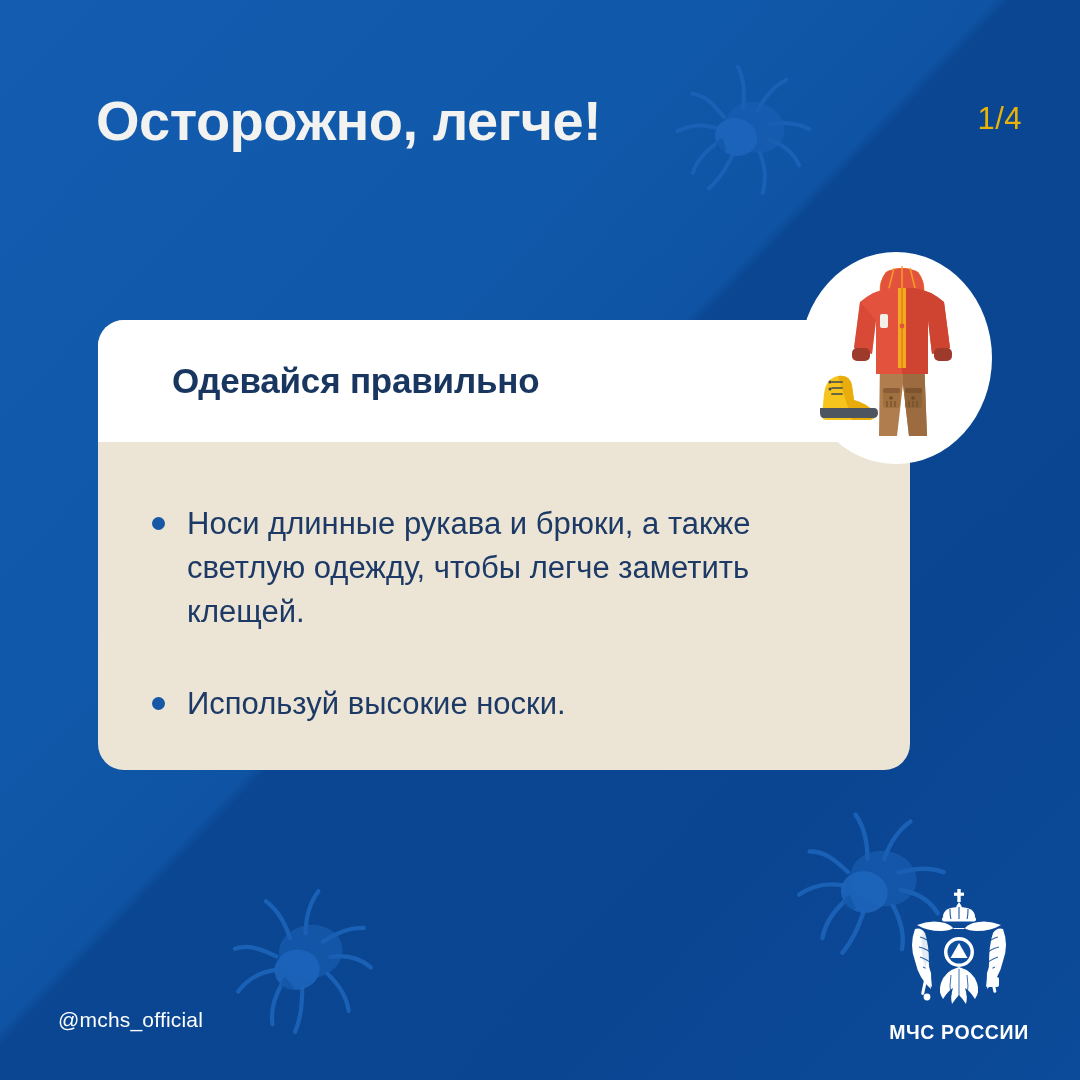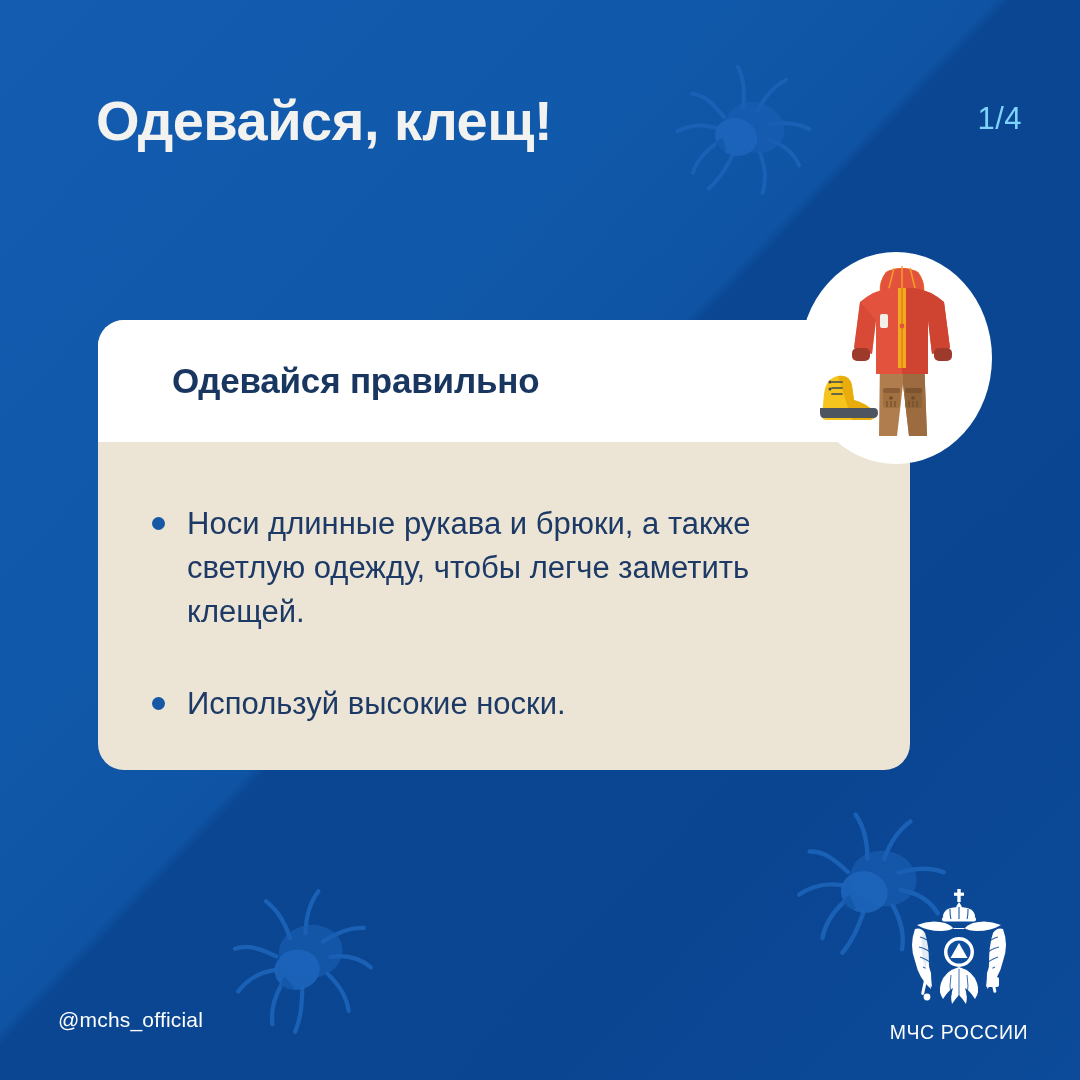--- a/index.html
+++ b/index.html
@@ -52,21 +52,21 @@
     font-weight: bold;
     color: #f2f2f0;
     letter-spacing: -0.5px;
     white-space: nowrap;
   }
   .page-counter {
     position: absolute;
     right: 58px;
     top: 101px;
     font-size: 31px;
-    color: #7dd3fc;
+    color: #eab308;
     font-weight: normal;
     letter-spacing: 0.5px;
     margin-left: 25px;
   }
 
   
   .illus-bubble {
     position: absolute;
     left: 800px;
     top: 252px;
@@ -151,21 +151,21 @@
     right: 46px;
     bottom: 36px;
     width: 150px;
     text-align: center;
     z-index: 5;
   }
   .emblem svg { display: block; margin: 0 auto; }
   .emblem-caption {
     margin-top: 4px;
     font-size: 19.5px;
-    font-weight: normal;
+    font-weight: bold;
     color: #ffffff;
     letter-spacing: 0.6px;
   }
 </style>
 </head>
 <body>
 
 <div id="poster">
 
   <div class="bg-base"></div>
@@ -221,21 +221,21 @@
         <path d="M84 58 C96 58 106 62 113 70"></path>
         <path d="M80 70 C88 80 92 90 92 100"></path>
         <path d="M60 78 C58 90 56 100 50 110"></path>
       </g>
       <ellipse cx="70" cy="52" rx="24" ry="20" fill="#1a60b4" opacity="0.62"></ellipse>
       <ellipse cx="58" cy="64" rx="17" ry="15" fill="#1d66bd" opacity="0.85"></ellipse>
       <path d="M48 68 q-6 4 -2 9 q4 4 8 0" fill="#0d4f9e" opacity="0.5"></path>
     </svg>
   </div>
 
-  <div class="headline">Одевайся, клещ!</div>
+  <div class="headline">Осторожно, легче!</div>
   <div class="page-counter">1/4</div>
 
   <div class="illus-bubble"></div>
   <div class="illus-art">
     <svg viewBox="0 0 180 196" aria-hidden="true">
 
       <g>
         <path d="M72 96 h44 l3 78 h-18 l-6 -52 l-6 52 h-18 z" fill="#b07d4e"></path>
         <path d="M95 96 h21 l3 78 h-18 l-6 -52 z" fill="#9c6b3f"></path>
         <rect x="72" y="96" width="44" height="9" fill="#8a5d36"></rect>

